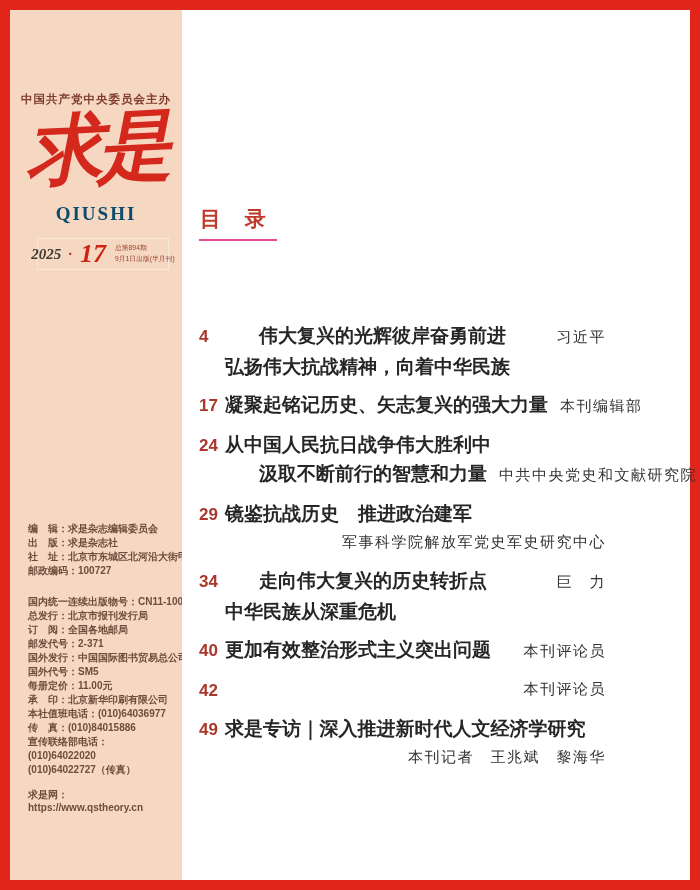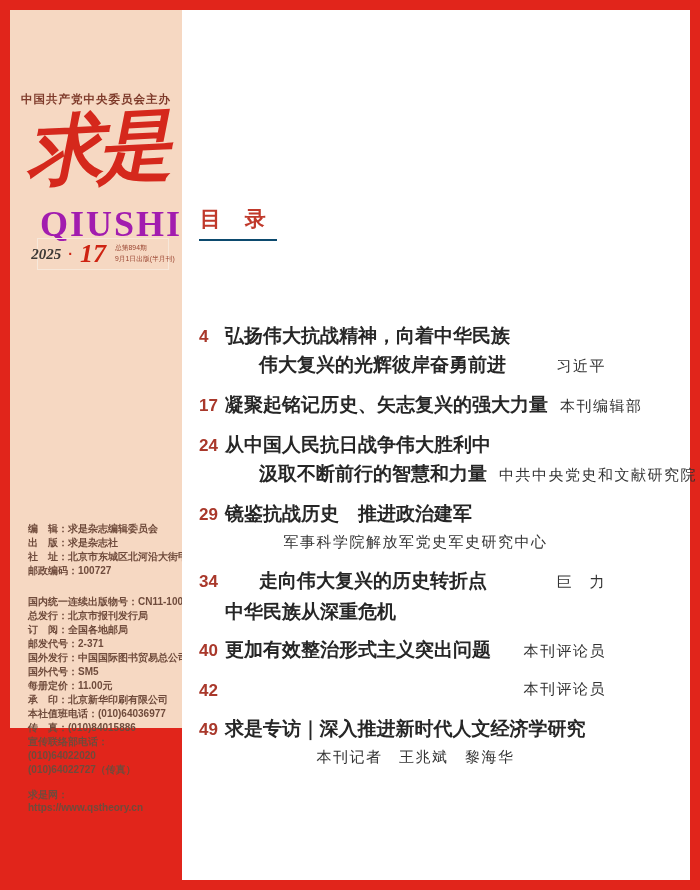--- a/index.html
+++ b/index.html
@@ -1,29 +1,29 @@
 <!DOCTYPE html>
 <html><head>
 <meta charset="utf-8">
 <style>
   html,body{margin:0;padding:0;}
   body{font-family:"Liberation Sans",sans-serif;}
   .page{position:relative;width:700px;height:890px;background:#e1251b;overflow:hidden;}
 
   
-  .sidebar{position:absolute;left:10px;top:10px;width:172px;height:718px;background:#f6d8c2;}
+  .sidebar{position:absolute;left:10px;top:10px;width:172px;height:870px;background:#f6d8c2;}
   .publisher{position:absolute;top:82px;left:0;width:100%;text-align:center;
     font-size:11.5px;font-weight:bold;color:#7e3a2a;letter-spacing:1px;}
   .calligraphy{position:absolute;top:86px;left:0;width:100%;text-align:center;
     font-family:"Liberation Serif",serif;font-style:italic;font-weight:bold;
     font-size:76px;line-height:104px;color:#d5281c;letter-spacing:-6px;
     transform:rotate(-3deg);}
-  .latin-logo{position:absolute;top:193px;left:0;width:100%;text-align:right;
-    font-family:"Liberation Serif",serif;font-weight:bold;font-size:36px;
-    letter-spacing:2px;color:#a21caf;}
+  .latin-logo{position:absolute;top:193px;left:0;width:100%;text-align:center;
+    font-family:"Liberation Serif",serif;font-weight:bold;font-size:19px;
+    letter-spacing:2px;color:#0c4a6e;}
   .issue-box{position:absolute;top:228px;left:27px;width:130px;height:30px;
     border:1px solid #f7e8da;display:flex;align-items:center;justify-content:center;gap:7px;}
   .issue-year{font-family:"Liberation Serif",serif;font-style:italic;font-weight:bold;
     font-size:15px;color:#3c3835;}
   .issue-dot{color:#ce2312;font-weight:bold;font-size:14px;}
   .issue-number{font-family:"Liberation Serif",serif;font-style:italic;font-weight:bold;
     font-size:26px;color:#ce2312;line-height:26px;}
   .issue-side{display:flex;flex-direction:column;justify-content:center;margin-left:2px;}
   .issue-side div{font-size:6.8px;color:#99432f;line-height:1.6;white-space:nowrap;}
   .imprint{position:absolute;left:18px;right:6px;color:#6f4b3c;font-weight:600;
@@ -31,32 +31,32 @@
   .imprint .line{white-space:nowrap;}
   .imprint-1{top:512px;}
   .imprint-2{top:585px;}
   .imprint-3{top:697px;}
   .website{position:absolute;left:18px;top:778px;color:#6f4b3c;font-weight:700;font-size:10px;}
 
   
   .main{position:absolute;left:182px;top:10px;width:508px;height:870px;background:#ffffff;
     box-sizing:border-box;padding:195px 84px 0 17px;}
   .toc-heading{display:inline-block;font-size:21px;font-weight:bold;color:#c0392b;
-    letter-spacing:9px;border-bottom:2px solid #0c4a6e;padding:0 2px 6px 1px;}
+    letter-spacing:9px;border-bottom:2px solid #ec4899;padding:0 2px 6px 1px;}
   .toc-list{margin-top:80px;}
   .entry{display:flex;margin-bottom:9px;}
   .pagenum{width:26px;flex:0 0 26px;text-align:left;font-size:17px;font-weight:bold;
     color:#a9382b;line-height:29px;padding-top:1px;}
   .title-block{flex:1;font-size:19px;font-weight:bold;color:#262626;line-height:29px;}
   .title-line.indent{padding-left:34px;}
   .title-line.with-author{display:flex;align-items:baseline;}
   .title-line.with-author > span:first-child{white-space:nowrap;}
   .author{margin-left:auto;padding-left:12px;font-family:"Liberation Serif",serif;
     font-weight:normal;font-size:15px;color:#333333;letter-spacing:1.5px;white-space:nowrap;}
-  .author-line{text-align:center;font-family:"Liberation Serif",serif;font-weight:normal;
+  .author-line{text-align:right;font-family:"Liberation Serif",serif;font-weight:normal;
     font-size:15px;color:#333333;letter-spacing:1.5px;line-height:29px;}
 </style>
 </head>
 <body>
 
 <div class="page">
 
   <div class="sidebar">
     <div class="publisher">中国共产党中央委员会主办</div>
     <div class="calligraphy">求是</div>
@@ -97,25 +97,25 @@
       </div>
     <div class="website">求是网：https://www.qstheory.cn</div>
   </div>
 
   <div class="main">
     <div class="toc-heading">目 录</div>
     <div class="toc-list">
         <div class="entry">
           <div class="pagenum">4</div>
           <div class="title-block">
-            <div class="title-line">弘扬伟大抗战精神，向着中华民族</div>
             <div class="title-line indent with-author">
               <span>伟大复兴的光辉彼岸奋勇前进</span>
               <span class="author">习近平</span>
             </div>
+            <div class="title-line">弘扬伟大抗战精神，向着中华民族</div>
           </div>
         </div>
         <div class="entry">
           <div class="pagenum">17</div>
           <div class="title-block">
             <div class="title-line with-author">
               <span>凝聚起铭记历史、矢志复兴的强大力量</span>
               <span class="author">本刊编辑部</span>
             </div>
           </div>

